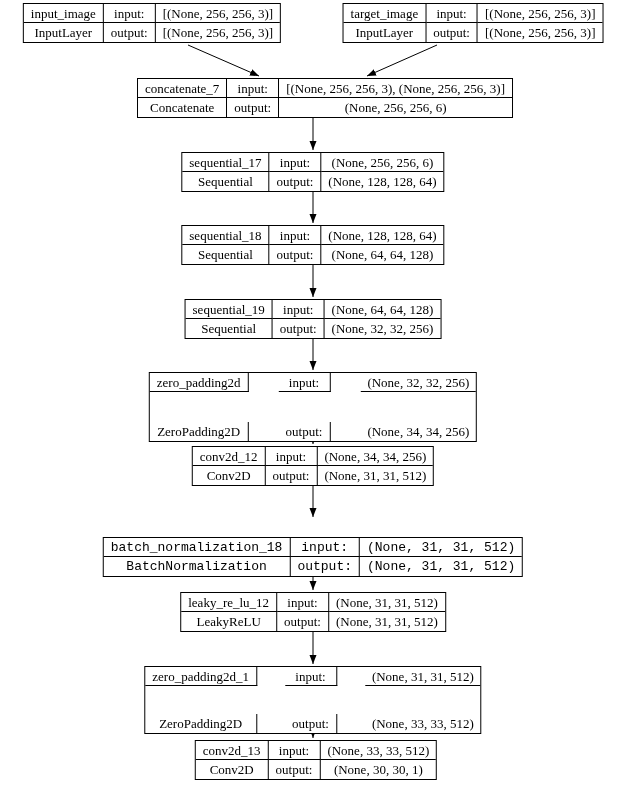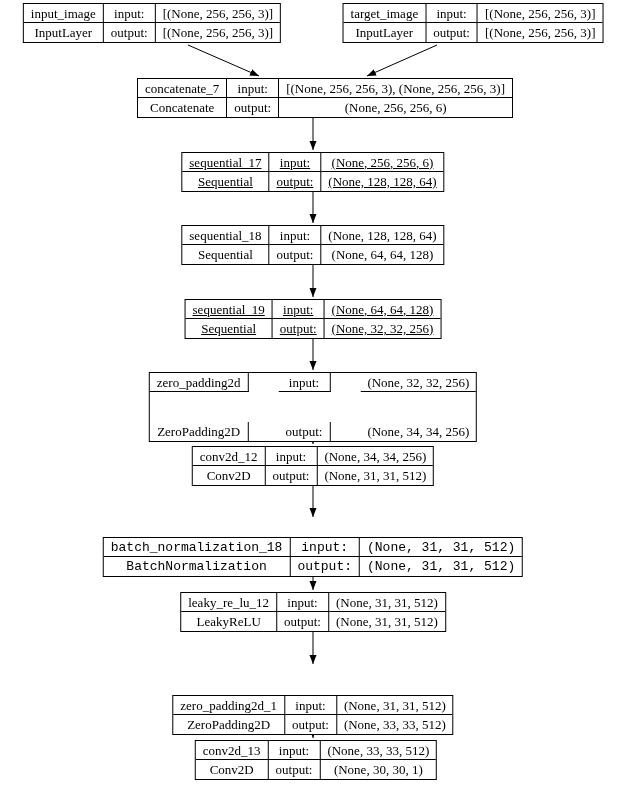--- a/index.html
+++ b/index.html
@@ -84,39 +84,39 @@
 
   <div class="node" style="left:313px; top:78px;margin-left:12px;">
     <div class="cell c1 r1">concatenate_7</div>
     <div class="cell c2 r1">input:</div>
     <div class="cell c3 r1">[(None, 256, 256, 3), (None, 256, 256, 3)]</div>
     <div class="cell c1 r2">Concatenate</div>
     <div class="cell c2 r2">output:</div>
     <div class="cell c3 r2">(None, 256, 256, 6)</div>
   </div>
 
-  <div class="node" style="left:313px; top:152px;text-decoration:underline;">
+  <div class="node" style="left:313px; top:152px;">
     <div class="cell c1 r1">sequential_17</div>
     <div class="cell c2 r1">input:</div>
     <div class="cell c3 r1">(None, 256, 256, 6)</div>
     <div class="cell c1 r2">Sequential</div>
     <div class="cell c2 r2">output:</div>
     <div class="cell c3 r2">(None, 128, 128, 64)</div>
   </div>
 
   <div class="node" style="left:313px; top:225px;">
     <div class="cell c1 r1">sequential_18</div>
     <div class="cell c2 r1">input:</div>
     <div class="cell c3 r1">(None, 128, 128, 64)</div>
     <div class="cell c1 r2">Sequential</div>
     <div class="cell c2 r2">output:</div>
     <div class="cell c3 r2">(None, 64, 64, 128)</div>
   </div>
 
-  <div class="node" style="left:313px; top:299px;text-decoration:underline;">
+  <div class="node" style="left:313px; top:299px;">
     <div class="cell c1 r1">sequential_19</div>
     <div class="cell c2 r1">input:</div>
     <div class="cell c3 r1">(None, 64, 64, 128)</div>
     <div class="cell c1 r2">Sequential</div>
     <div class="cell c2 r2">output:</div>
     <div class="cell c3 r2">(None, 32, 32, 256)</div>
   </div>
 
   <div class="node" style="left:313px; top:372px;gap:30px;">
     <div class="cell c1 r1">zero_padding2d</div>
@@ -147,21 +147,21 @@
 
   <div class="node" style="left:313px; top:592px;">
     <div class="cell c1 r1">leaky_re_lu_12</div>
     <div class="cell c2 r1">input:</div>
     <div class="cell c3 r1">(None, 31, 31, 512)</div>
     <div class="cell c1 r2">LeakyReLU</div>
     <div class="cell c2 r2">output:</div>
     <div class="cell c3 r2">(None, 31, 31, 512)</div>
   </div>
 
-  <div class="node" style="left:313px; top:695px;">
+  <div class="node" style="left:313px; top:666px;gap:28px;">
     <div class="cell c1 r1">zero_padding2d_1</div>
     <div class="cell c2 r1">input:</div>
     <div class="cell c3 r1">(None, 31, 31, 512)</div>
     <div class="cell c1 r2">ZeroPadding2D</div>
     <div class="cell c2 r2">output:</div>
     <div class="cell c3 r2">(None, 33, 33, 512)</div>
   </div>
 
   <div class="node" style="left:316px; top:740px;">
     <div class="cell c1 r1">conv2d_13</div>

